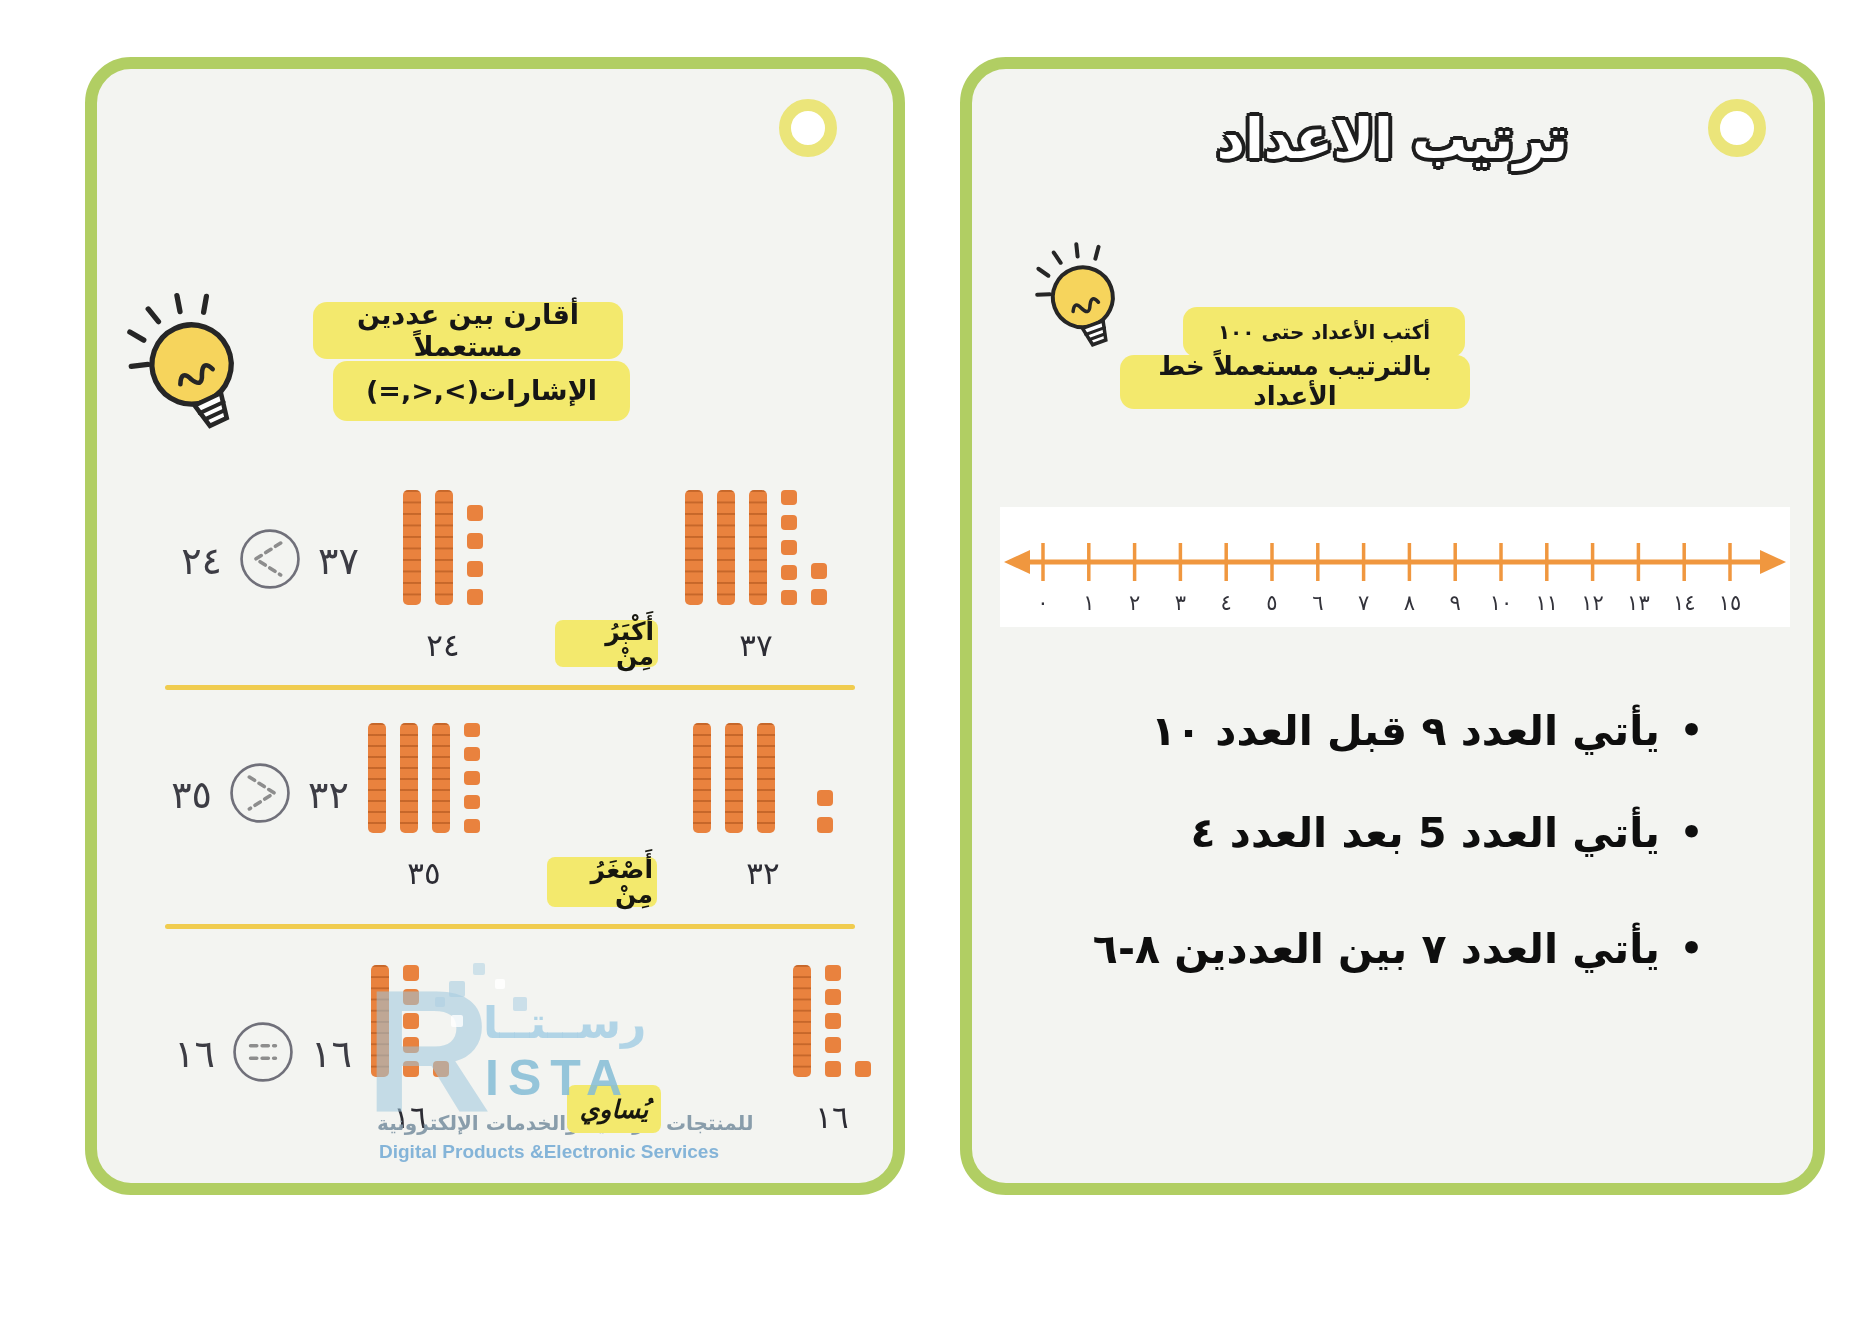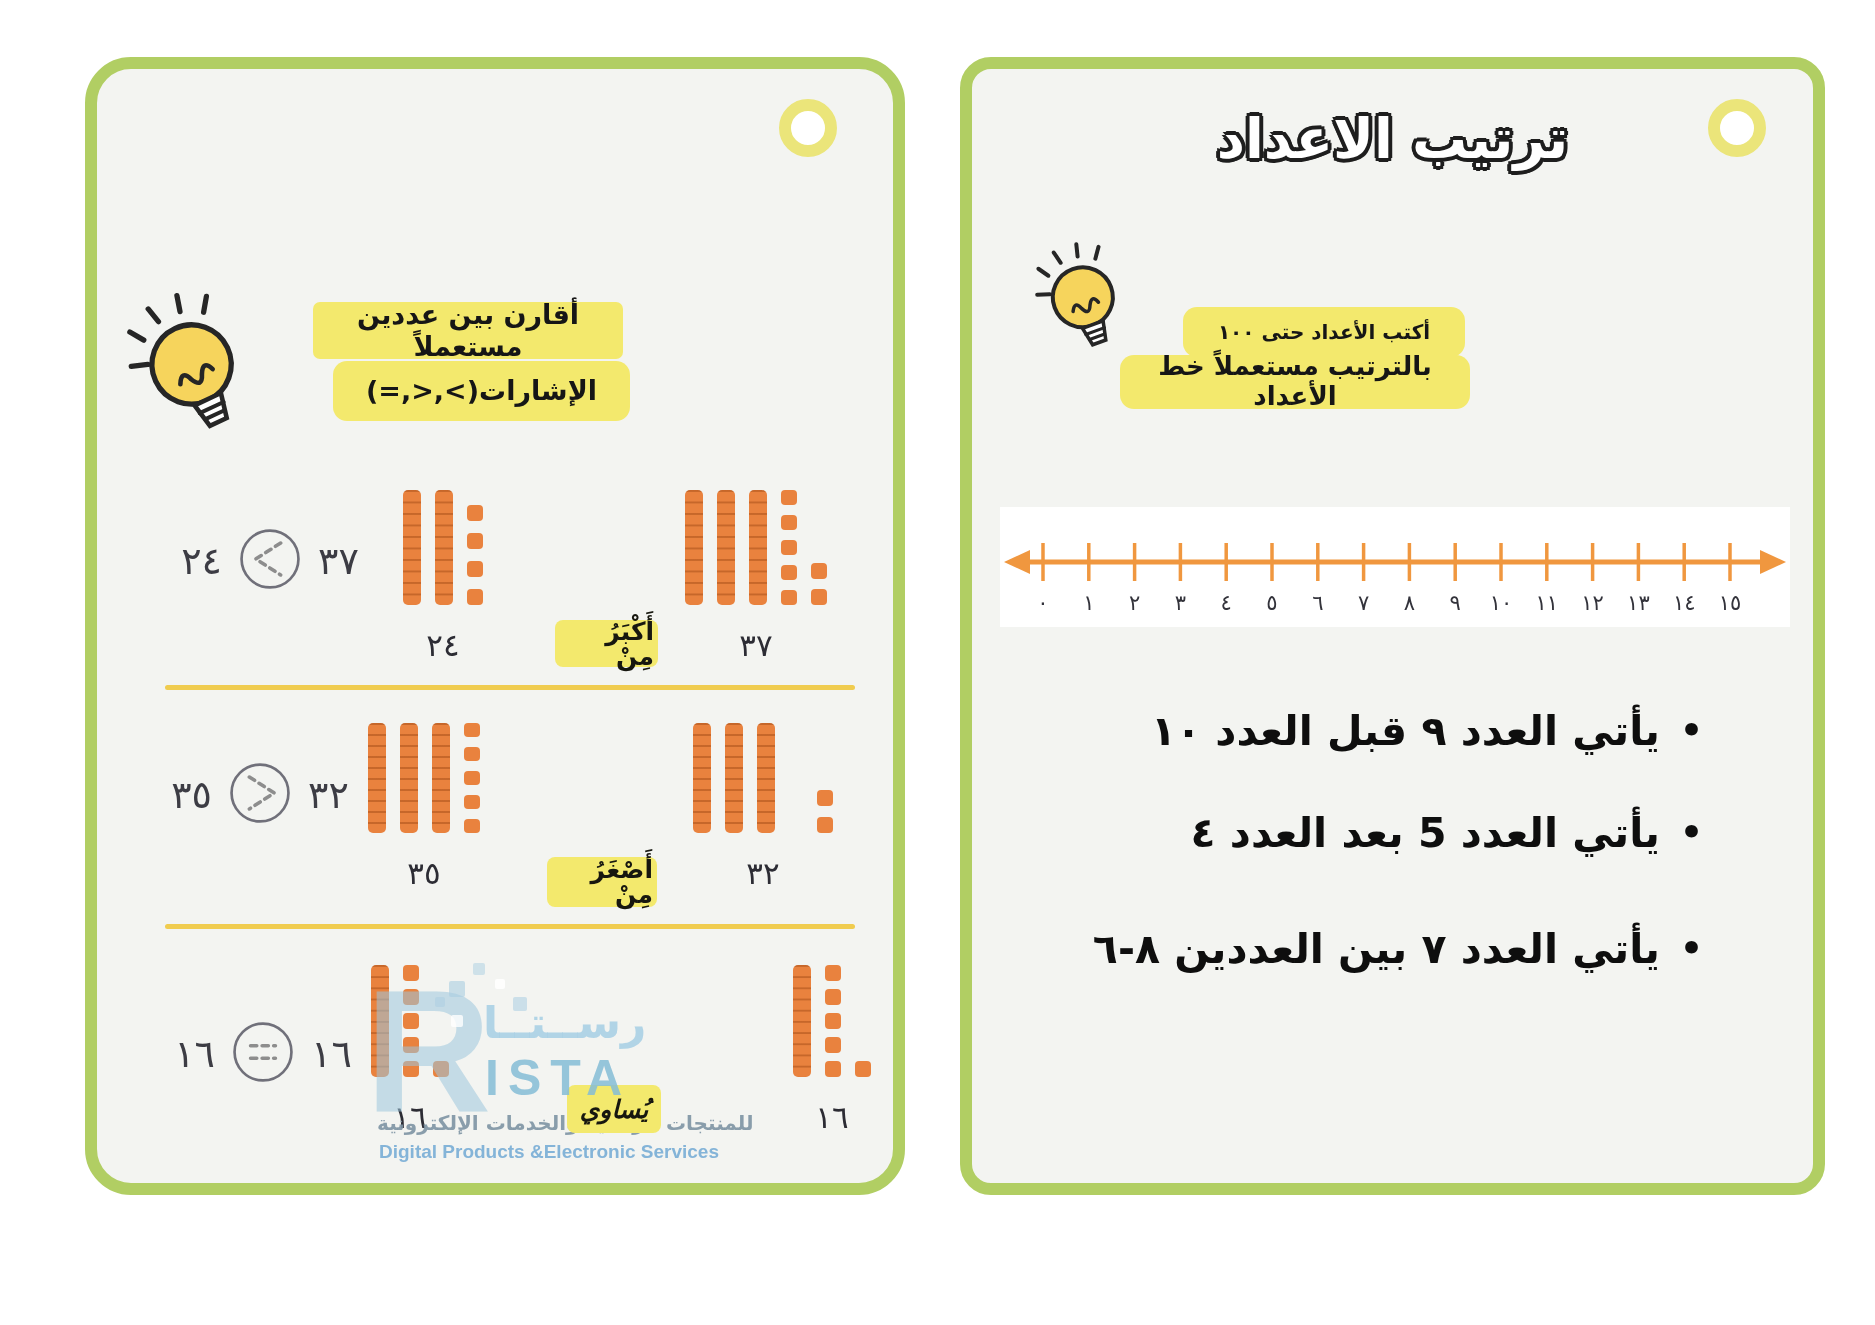--- a/index.html
+++ b/index.html
@@ -2,40 +2,40 @@
 <html lang="ar"><head>
 <meta charset="utf-8">
 <style>
   html,body{margin:0;padding:0;width:1875px;height:1325px;background:#ffffff;
     font-family:"DejaVu Sans",sans-serif;overflow:hidden;}
   .page{position:relative;width:1875px;height:1325px;background:#fff;}
 
   .card{position:absolute;top:57px;height:1138px;background:#f3f4f1;
     border:12px solid #b1ce63;border-radius:46px;box-sizing:border-box;}
   .card-left{left:85px;width:820px;}
-  .card-right{left:960px;width:865px;border-radius:31px;}
+  .card-right{left:960px;width:865px;}
 
   .ring{position:absolute;width:34px;height:34px;border:12px solid #ebe57a;
     border-radius:50%;background:#fff;}
   .card-left .ring{left:682px;top:30px;}
   .card-right .ring{left:736px;top:30px;}
 
   .card-title{position:absolute;top:38px;left:0;right:0;margin:0;text-align:center;
     font-size:55px;font-weight:bold;color:#ffffff;letter-spacing:1px;
     text-shadow:-3px -3px 0 #1e1e1e,3px -3px 0 #1e1e1e,-3px 3px 0 #1e1e1e,3px 3px 0 #1e1e1e,
       -4px 0 0 #1e1e1e,4px 0 0 #1e1e1e,0 -4px 0 #1e1e1e,0 4px 0 #1e1e1e;}
 
   .bulb{position:absolute;}
   .bulb-left{left:40px;top:218px;transform:rotate(-25deg);}
   .bulb-right{left:68px;top:170px;transform:rotate(-20deg);}
 
   .hint{position:absolute;background:#f3e96d;border-radius:14px;font-weight:bold;
     font-size:27px;color:#161616;display:flex;align-items:center;justify-content:center;
     text-align:center;line-height:1.15;}
-  .hint-l1{left:216px;top:233px;width:310px;height:57px;border-radius:7px;}
+  .hint-l1{left:216px;top:233px;width:310px;height:57px;}
   .hint-l2{left:236px;top:292px;width:297px;height:60px;}
   .hint-r1{right:348px;top:238px;width:282px;height:50px;font-size:20px;}
   .hint-r2{right:343px;top:286px;width:350px;height:54px;font-size:26px;}
 
   .eq{position:absolute;display:flex;direction:ltr;align-items:center;
     justify-content:center;gap:16px;width:260px;height:110px;}
   .eq0{left:43px;top:437px;}
   .eq1{left:33px;top:676px;height:100px;}
   .eq2{left:36px;top:935px;height:100px;}
   .eq-num{font-size:38px;color:#3c3c44;}

